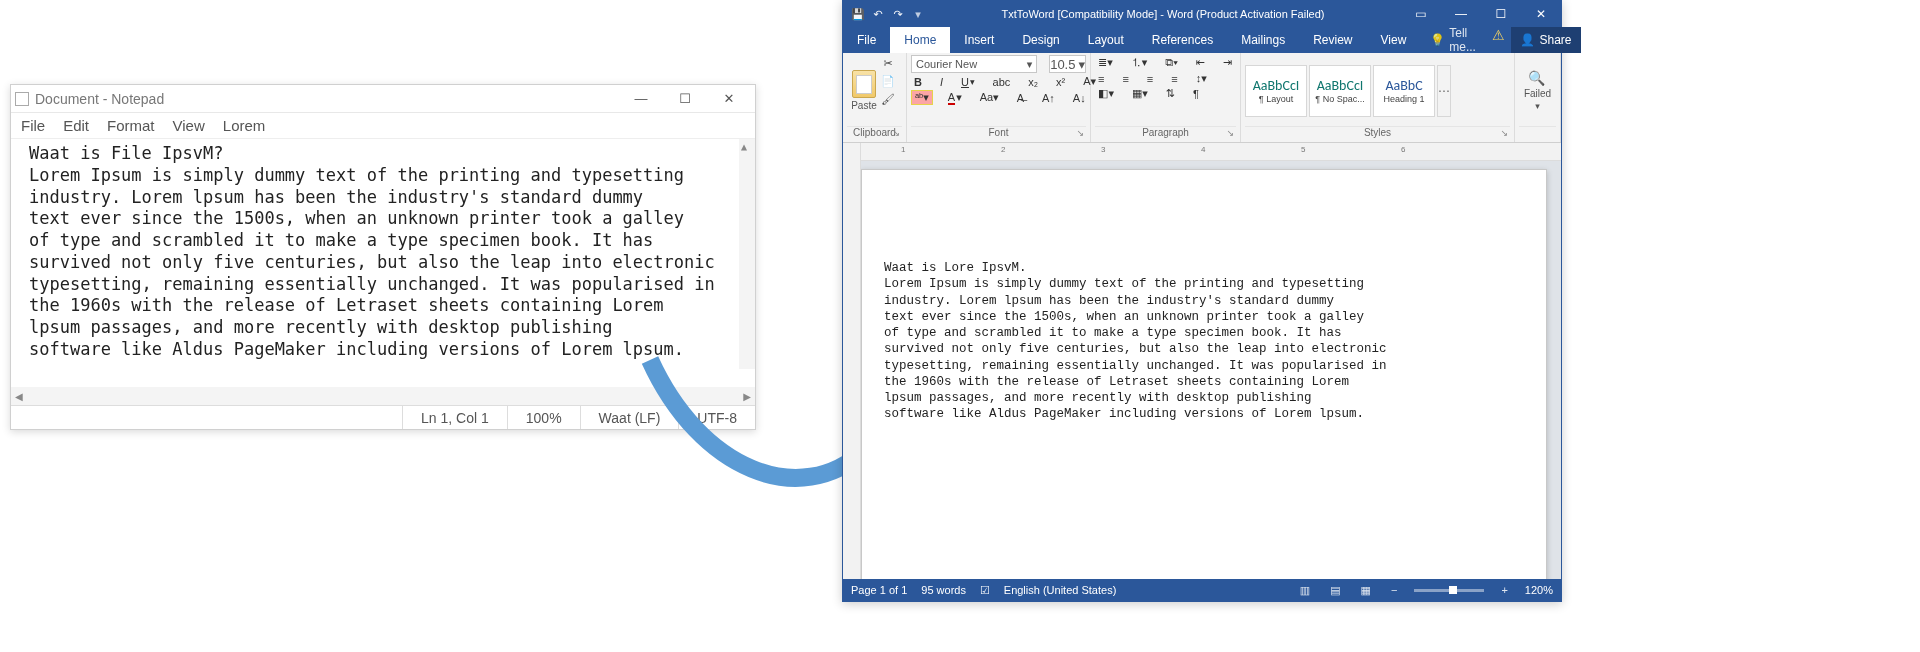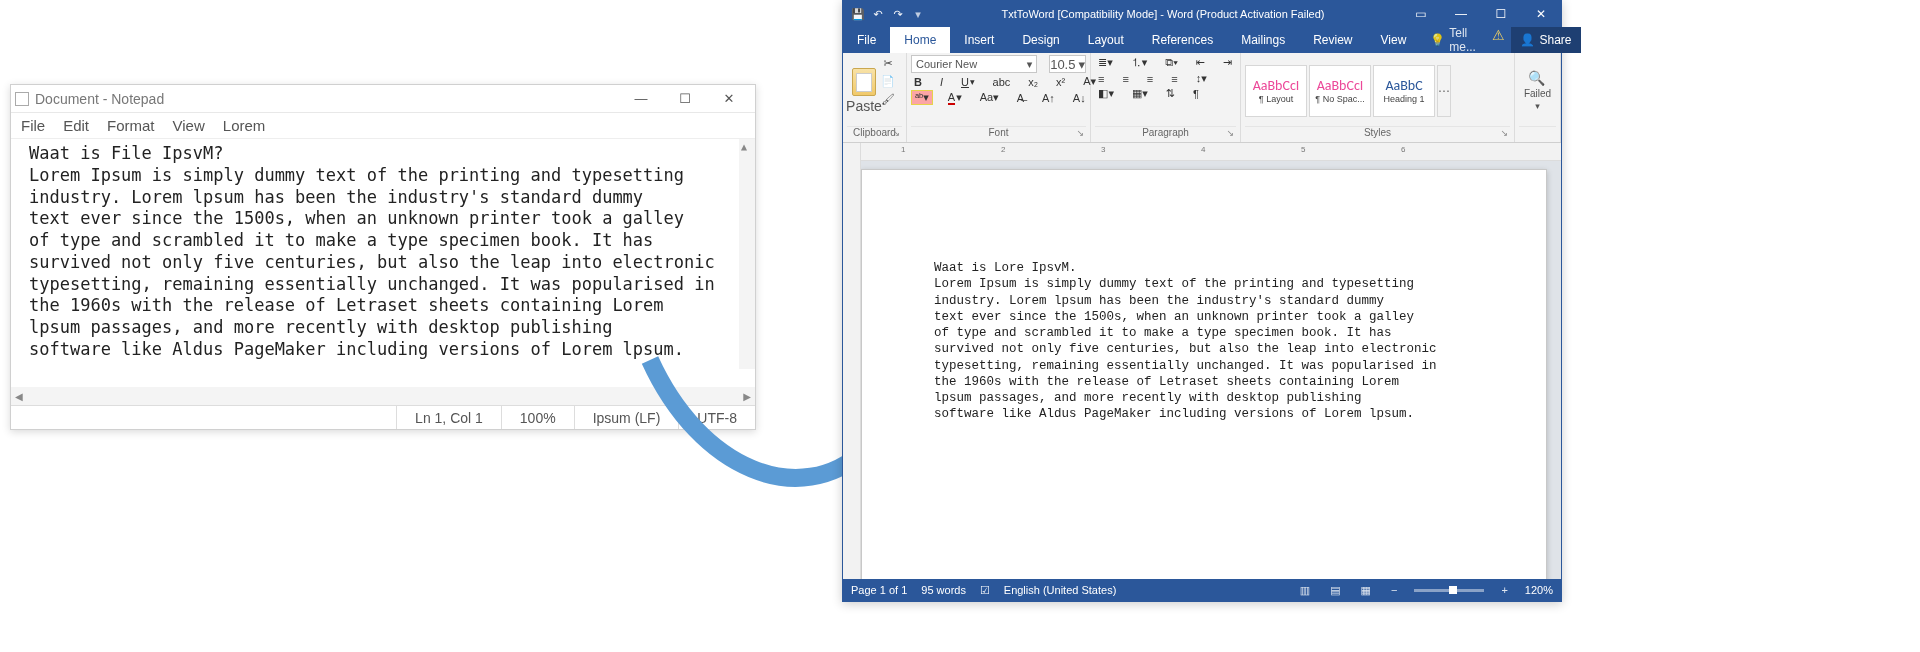--- a/index.html
+++ b/index.html
@@ -73,32 +73,32 @@
   .clip-side {display:flex; flex-direction:column; gap:4px; padding-top:2px;}
   .clip-side span{ width:14px; height:14px; display:inline-block; text-align:center; font-size:11px; color:#444;}
   .font-group .body{ flex-direction:column; gap:2px;}
   .font-row{display:flex; gap:12px; align-items:center;}
   .font-combo{ width:130px; height:18px; border:1px solid #c7c7c7; background:#fff; font-size:11px; padding:0 4px; display:flex; align-items:center; justify-content:space-between;}
   .size-combo{ width:38px; height:18px; border:1px solid #c7c7c7; background:#fff; font-size:13px; display:flex; align-items:center; justify-content:space-between; padding:0 0;}
   .btnlet{ padding:0 3px; font-size:11px; color:#333; display:inline-flex; align-items:center; gap:1px;}
   .para-group .body{ flex-direction:column; gap:2px;}
   .styles-group .body{ align-items:center;}
   .style-card{ width:62px; height:52px; border:1px solid #d7d7d7; background:#fff; margin-right:2px; display:flex; flex-direction:column; align-items:center; justify-content:center; font-size:9px; color:#444;}
-  .style-card .sample{ font-size:14px; font-family: Calibri, sans-serif; color:#ec4899;}
+  .style-card .sample{ font-size:14px; font-family: Calibri, sans-serif; color:#0f766e;}
   .style-card.heading .sample{ color:#2b579a;}
   .ed-group .body{flex-direction:column; align-items:center; justify-content:center; gap:2px;}
 
   .wd-ruler-v { width:18px; background:#f2f2f2; border-right:1px solid #dcdcdc;}
   .wd-ruler-h { height:18px; background:#f2f2f2; border-bottom:1px solid #dcdcdc; position:relative; font-size:8px; color:#777;}
   .wd-ruler-h .mark{ position:absolute; top:2px;}
 
   .wd-main { flex:1; display:flex; background:#dfe3e8; overflow:hidden;}
   .wd-col { flex:1; display:flex; flex-direction:column;}
   .wd-page-area { flex:1; overflow:hidden; position:relative; padding:8px 14px 0 0;}
-  .wd-page { background:#fff; border:1px solid #c8c8c8; box-shadow:0 2px 6px rgba(0,0,0,.2); min-height:430px; padding:90px 24px 30px 72px;}
+  .wd-page { background:#fff; border:1px solid #c8c8c8; box-shadow:0 2px 6px rgba(0,0,0,.2); min-height:430px; padding:90px 24px 30px 22px;}
   .wd-page .text { font-family:"Courier New", monospace; font-size:12.5px; color:#222; line-height:1.3; }
 
   .wd-status { height:22px; background:#2b579a; color:#fff; display:flex; align-items:center; font-size:11px; padding:0 8px; gap:14px;}
   .wd-status .sp { flex:1;}
   .wd-status .viewbtn { opacity:.85; padding:0 3px;}
   .wd-status .slider { width:70px; height:3px; background:rgba(255,255,255,.45); position:relative;}
   .wd-status .slider::after{content:""; position:absolute; left:50%; top:-3px; width:8px; height:8px; background:#fff;}
 </style>
 </head>
 <body>
@@ -135,21 +135,21 @@
   </div>
   <div class="np-scroll-h">
     <span class="arrow">◀</span>
     <span style="flex:1"></span>
     <span class="arrow">▶</span>
   </div>
   <div class="np-status">
     <div></div>
     <div>Ln 1, Col 1</div>
     <div>100%</div>
-    <div>Ipsum (LF)</div>
+    <div>Waat (LF)</div>
     <div>UTF-8</div>
   </div>
 </div>
 
 <svg class="arrow-svg" viewBox="0 0 260 170">
   <path d="M10,10 C60,120 160,160 225,100" stroke="#5b9bd5" stroke-width="18" fill="none"></path>
   <polygon points="205,110 245,70 252,118" fill="#5b9bd5"></polygon>
 </svg>
 
 <div class="word-window">
@@ -190,21 +190,21 @@
         <span>👤</span>
         <span>Share</span>
       </div>
   </div>
 
   <div class="wd-ribbon">
     <div class="rib-group" style="width:64px">
       <div class="body">
         <div class="paste-btn">
           <div class="paste-icon"></div>
-          <span style="font-size:14px">Paste</span>
+          <span style="font-size:10px">Paste</span>
         </div>
         <div class="clip-side">
           <span>✂</span>
           <span>📄</span>
           <span>🖌</span>
         </div>
       </div>
       <div class="label"><span>Clipboard</span><span class="dlg">↘</span></div>
     </div>
 

